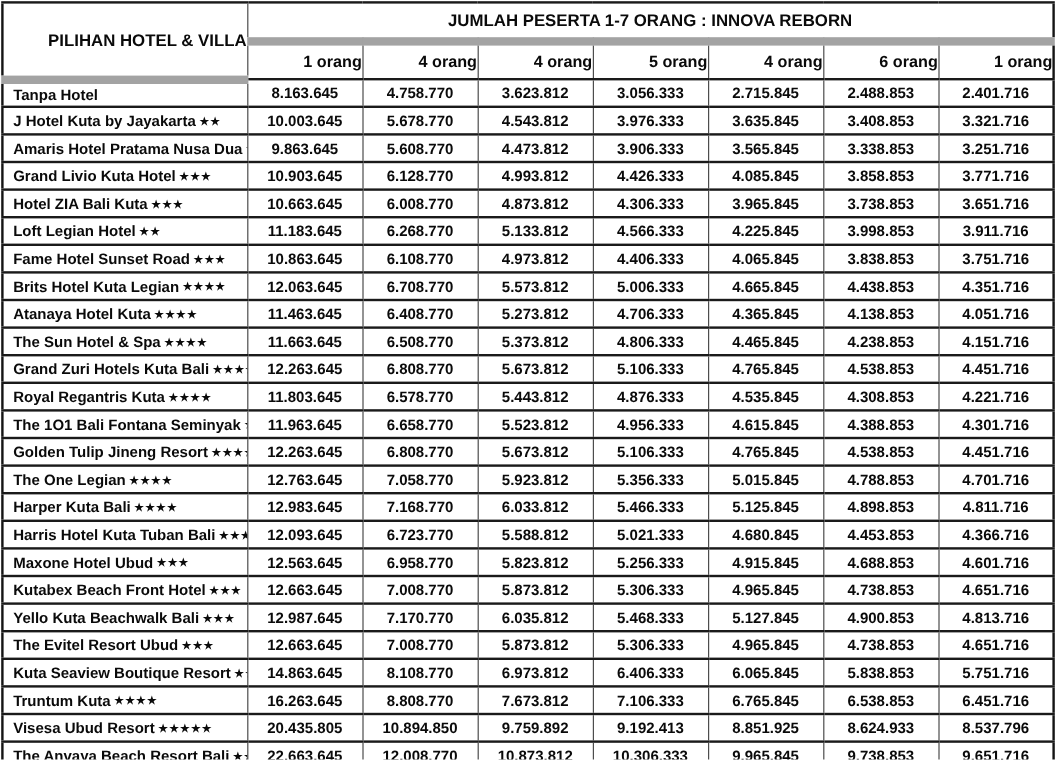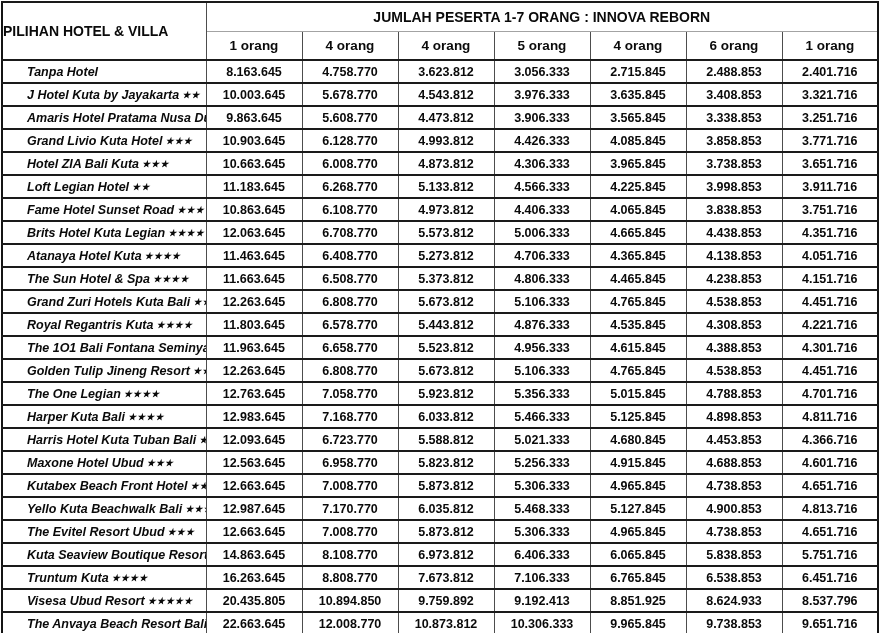--- a/index.html
+++ b/index.html
@@ -27,55 +27,54 @@
   .price-table th, .price-table td {
     border-left: 1px solid #4d4d4d;
     border-right: 1px solid #4d4d4d;
     border-top: 2px solid #1a1a1a;
     border-bottom: 2px solid #1a1a1a;
     padding: 0;
     overflow: hidden;
     white-space: nowrap;
   }
   .title-row th {
-    border-bottom: 1px solid #a3a3a3;
+    border-bottom: 7px solid #a3a3a3;
   }
   .sub-row th {
     border-top: 1px solid #1a1a1a;
   }
   th.hotel-head {
     font-size: 14px;
     font-weight: 700;
-    text-align: left;
+    text-align: right;
     vertical-align: middle;
   }
   th.group-head {
     font-size: 14px;
     font-weight: 700;
     text-align: center;
     vertical-align: middle;
     height: 28px;
   }
   .sub-row th.person-head {
     font-size: 13.5px;
     font-weight: 700;
-    text-align: center;
+    text-align: right;
     vertical-align: middle;
     height: 27px;
   }
   tbody tr {
     height: 23px;
   }
   td.hotel {
     font-size: 12.5px;
     font-weight: 700;
     text-align: left;
-    padding-left: 24px;
-    vertical-align: middle;
-    font-style: italic;
+    padding-left: 8px;
+    vertical-align: middle;
   }
   td.price {
     font-size: 12.5px;
     font-weight: 700;
     text-align: center;
     vertical-align: middle;
   }
   .stars {
     font-size: 9px;
     letter-spacing: 1px;

